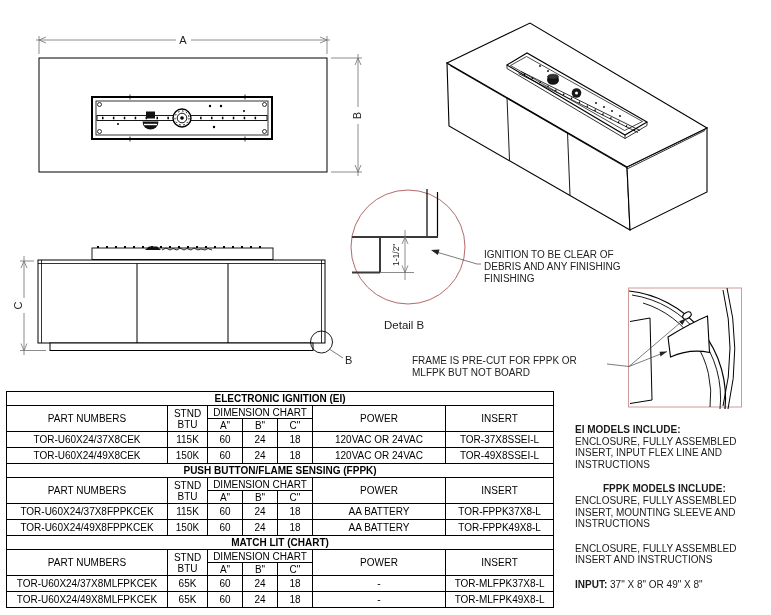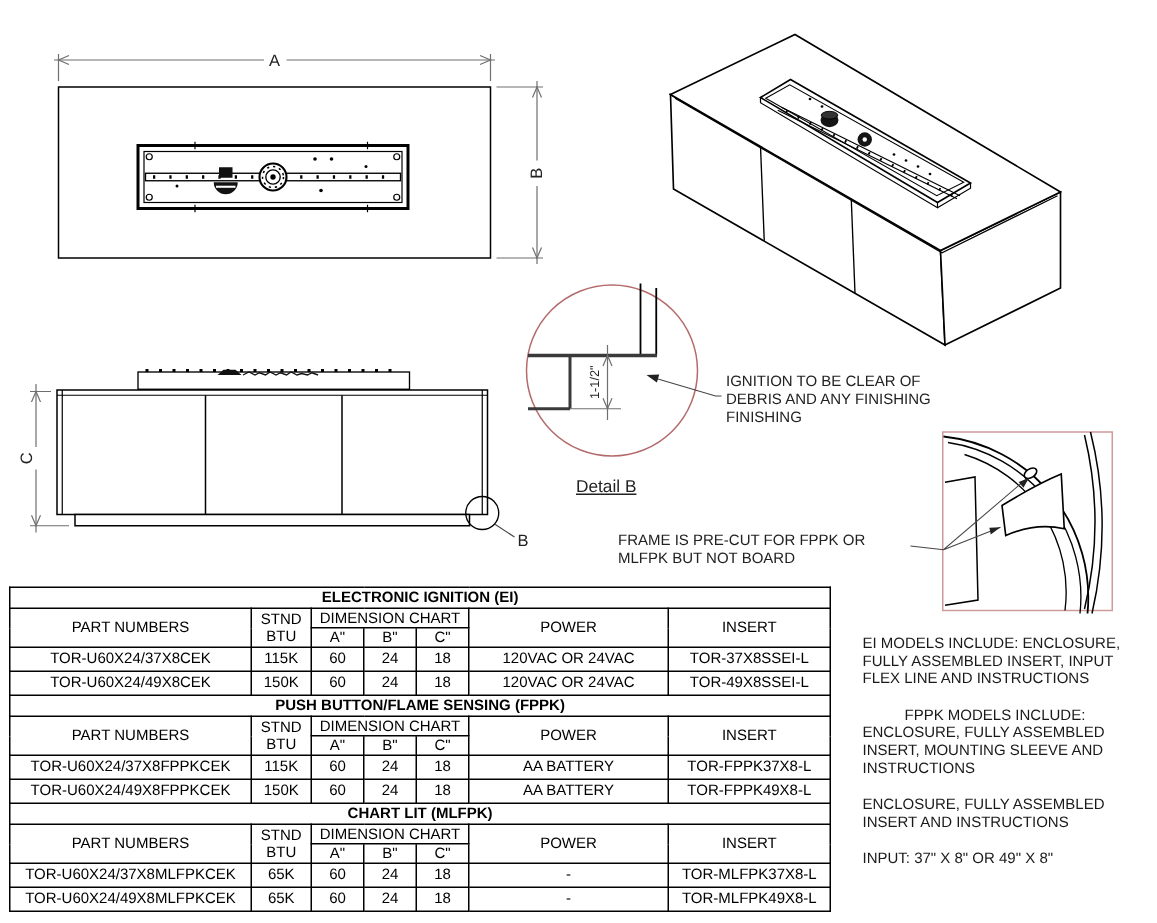--- a/index.html
+++ b/index.html
@@ -1,32 +1,32 @@
 <!DOCTYPE html>
 <html><head>
 <meta charset="utf-8">
 <style>
   html,body{margin:0;padding:0;background:#ffffff;}
   .sheet{position:relative;width:771px;height:615px;background:#fff;overflow:hidden;
          font-family:"Liberation Sans", sans-serif;color:#000;}
   .sheet svg{position:absolute;left:0;top:0;}
   svg text{font-family:"Liberation Sans", sans-serif;fill:#222;}
   .note{position:absolute;font-size:10px;line-height:12px;color:#222;letter-spacing:0;}
-  .detail-title{position:absolute;left:384px;top:319px;font-size:11.5px;color:#222;text-decoration:underline;}
+  .detail-title{position:absolute;left:384px;top:319px;font-size:11.5px;color:#222;}
   .spec-table{position:absolute;left:6px;top:391px;width:547px;border-collapse:collapse;
               table-layout:fixed;font-size:10px;color:#000;border-radius:23px;}
   .spec-table td{border:1px solid #000;text-align:center;vertical-align:middle;
                  padding:0;overflow:hidden;white-space:nowrap;line-height:11px;}
   .spec-table tr.sec td{font-weight:bold;height:13px;}
   .spec-table tr.hd td{height:12px;}
   .spec-table tr.dt td{height:15px;}
   .side-notes{position:absolute;left:575px;top:424px;width:172px;font-size:10px;
               line-height:11.6px;color:#1a1a1a;}
   .side-notes p{margin:0 0 13px 0;}
-  .side-notes b{font-weight:normal;}
+  .side-notes b{font-weight:bold;}
   .side-notes p.blockhead b{display:block;padding-left:28px;}
 </style>
 </head>
 <body>
 
 <div class="sheet">
 
   <svg width="771" height="615" viewBox="0 0 771 615">
 
     <g stroke="#000" fill="none" stroke-width="1">
@@ -248,21 +248,21 @@
       <td>TOR-U60X24/49X8FPPKCEK</td>
       <td>150K</td>
       <td>60</td>
       <td>24</td>
       <td>18</td>
       <td>AA BATTERY</td>
       <td>TOR-FPPK49X8-L</td>
     </tr>
 
     <tr class="sec">
-      <td colspan="7">CHART LIT (MLFPK)</td>
+      <td colspan="7">MATCH LIT (CHART)</td>
     </tr>
     <tr class="hd">
       <td rowspan="2">PART NUMBERS</td>
       <td rowspan="2">
         <div>STND</div>
         <div>BTU</div>
       </td>
       <td colspan="3">DIMENSION CHART</td>
       <td rowspan="2">POWER</td>
       <td rowspan="2">INSERT</td>

